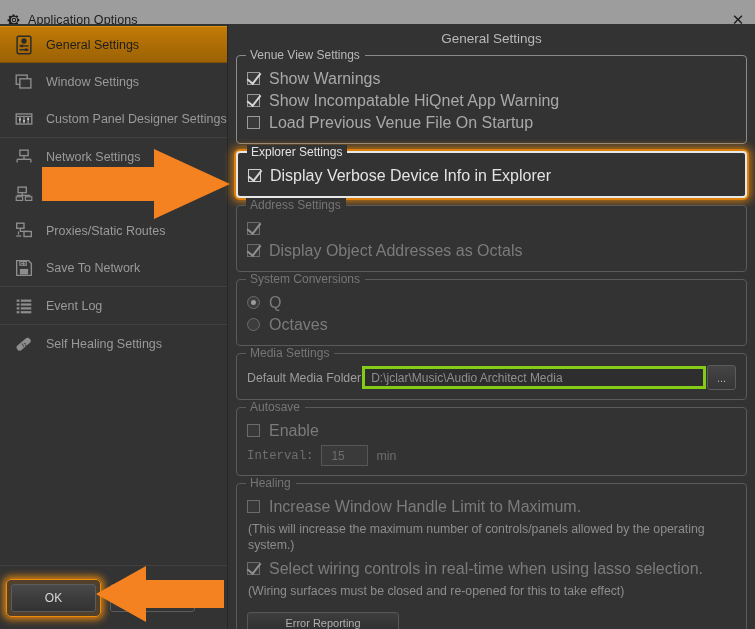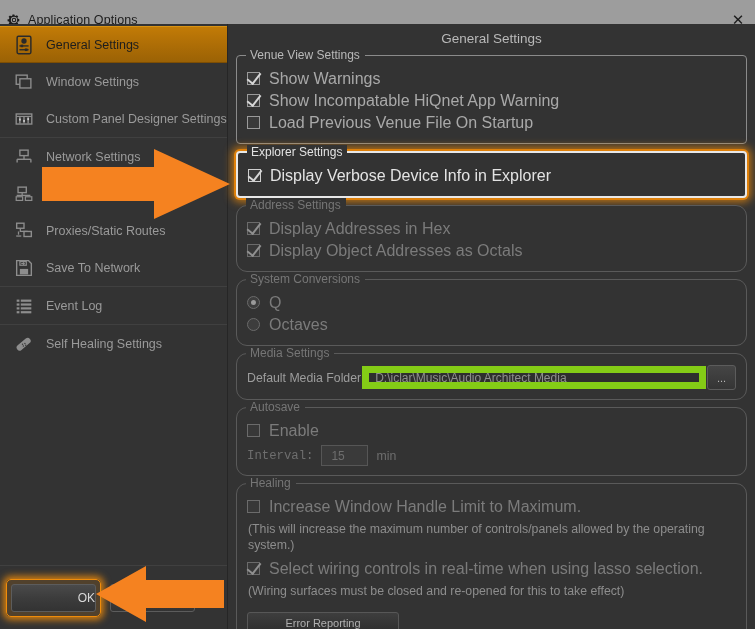--- a/index.html
+++ b/index.html
@@ -101,21 +101,20 @@
   }
   .dlg-btn {
     width: 85px; height: 28px;
     background: linear-gradient(to bottom, #4a4a4a 0%, #3c3c3c 50%, #333333 100%);
     border: 1px solid #5c5c5c;
     border-radius: 3px;
     color: #d8d8d8;
     font-size: 12px;
     font-family: "Liberation Sans", sans-serif;
     cursor: pointer;
-    text-align: right;
   }
 
   
   #content {
     width: 527px; height: 605px;
     background: #333333;
     padding: 0 8px 0 8px;
     position: relative;
   }
   #panel-title {
@@ -127,21 +126,21 @@
 
   
   .group {
     position: relative;
     border: 1px solid #8b8b8b;
     border-radius: 4px;
     margin-bottom: 7px;
     padding: 11px 10px 9px 10px;
     background: #333333;
   }
-  .group.dim { border-color: #5a5a5a; border-radius: 11px; }
+  .group.dim { border-color: #5a5a5a; }
   .group > .group-title {
     position: absolute;
     top: -8px; left: 9px;
     background: #333333;
     padding: 0 5px 0 4px;
     font-size: 12px;
     color: #b9b9b9;
     line-height: 14px;
   }
   .group.dim > .group-title { color: #767676; }
@@ -205,21 +204,21 @@
     line-height: 16px;
   }
 
   
   .media-row { display: flex; align-items: center; gap: 1px; }
   .media-label { font-size: 12.3px; color: #9d9d9d; white-space: nowrap; }
   .media-input {
     flex: 1 1 auto;
     height: 23px;
     background: #2e2e2e;
-    border: 7px solid #84cc16;
+    border: 3px solid #84cc16;
     color: #8f8f8f;
     font-size: 12px;
     font-family: "Liberation Sans", sans-serif;
     padding: 0 6px;
   }
   .browse-btn {
     width: 29px; height: 25px;
     background: linear-gradient(to bottom, #454545, #353535);
     border: 1px solid #5c5c5c;
     border-radius: 3px;
@@ -446,21 +445,20 @@
       <div class="row">
         <span class="cb checked bright"></span>
         <span class="row-label bright">Display Verbose Device Info in Explorer</span>
       </div>
     </div>
 
     <div class="group dim">
       <span class="group-title">Address Settings</span>
       <div class="row">
         <span class="cb checked dim"></span>
-        <span class="row-label dim">Display Addresses in Hex</span>
       </div>
       <div class="row">
         <span class="cb checked dim"></span>
         <span class="row-label dim">Display Object Addresses as Octals</span>
       </div>
     </div>
 
     <div class="group dim">
       <span class="group-title">System Conversions</span>
       <div class="row">

